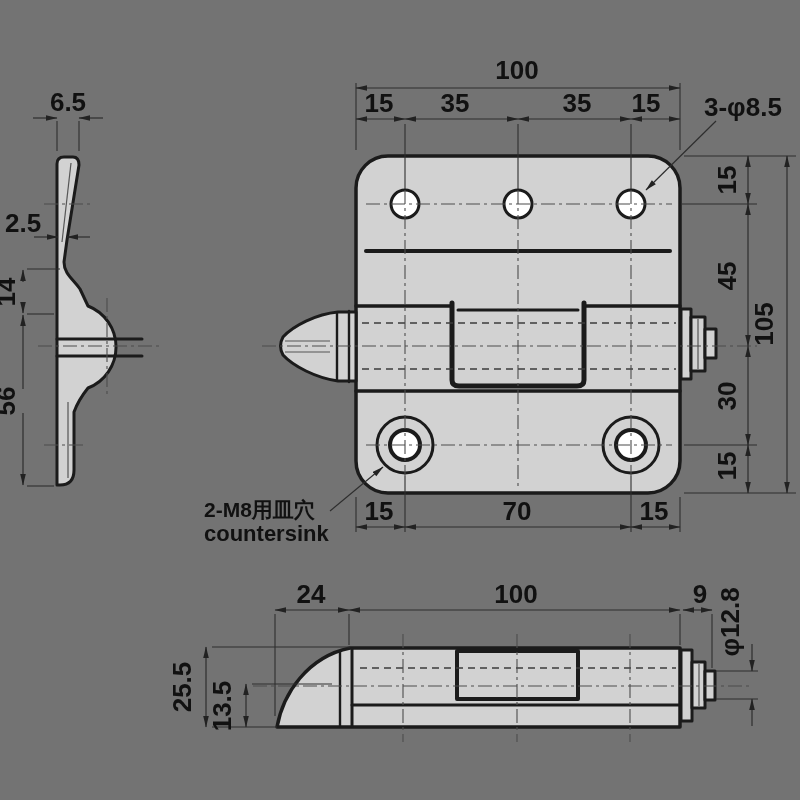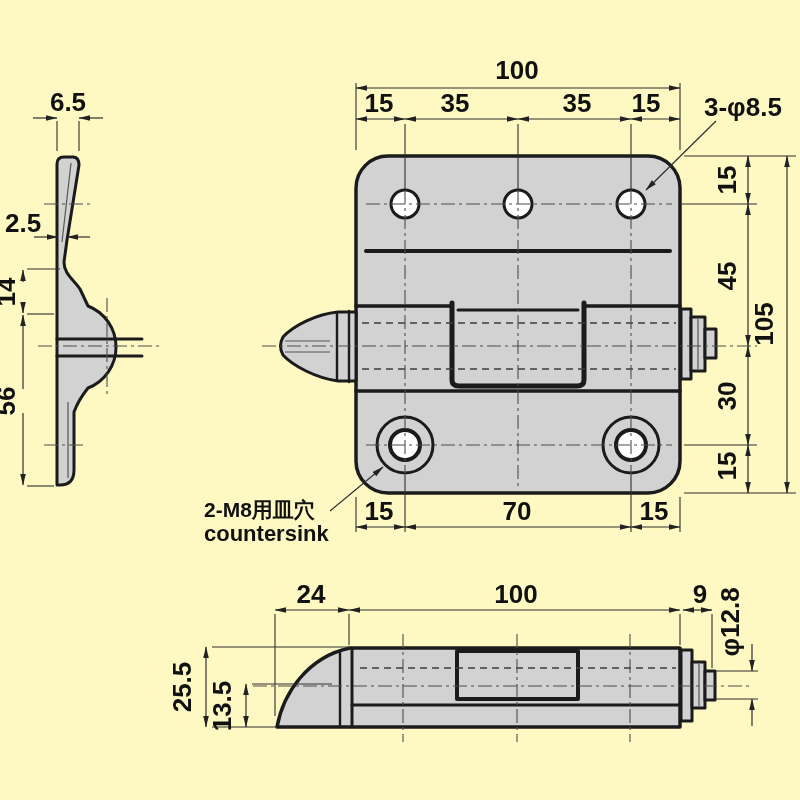--- a/index.html
+++ b/index.html
@@ -1,16 +1,16 @@
 <!DOCTYPE html>
 <html><head>
 <meta charset="utf-8">
 <style>
   html,body{margin:0;padding:0;background:#ffffff;}
-  .stage{position:relative;width:800px;height:800px;background:#fef9c3;overflow:hidden;
+  .stage{position:relative;width:800px;height:800px;background:#737373;overflow:hidden;
          font-family:"Liberation Sans", sans-serif;}
   svg{position:absolute;left:0;top:0;}
   
   .ol   {stroke:#1b1b1b;stroke-width:3.5;fill:none;stroke-linejoin:round;stroke-linecap:round;}
   .fillm{fill:#d2d2d2;}
   .fillw{fill:#ffffff;}
   .w2   {stroke-width:2.4;}
   .w3   {stroke-width:3;}
   .w4   {stroke-width:4;}
   .w5   {stroke-width:5;}

